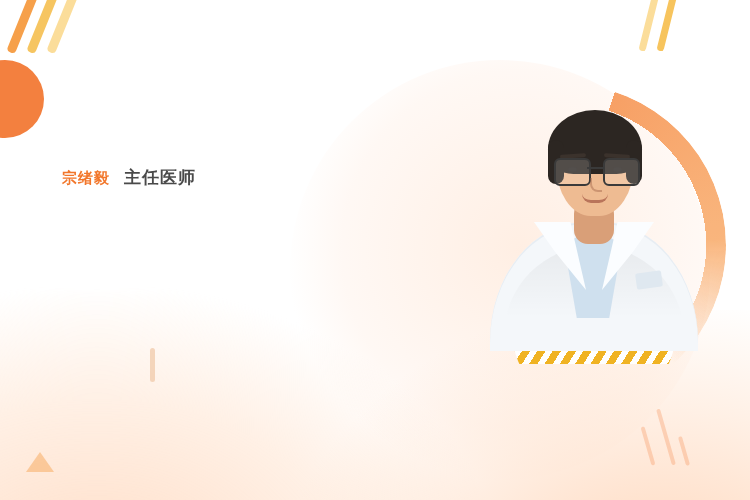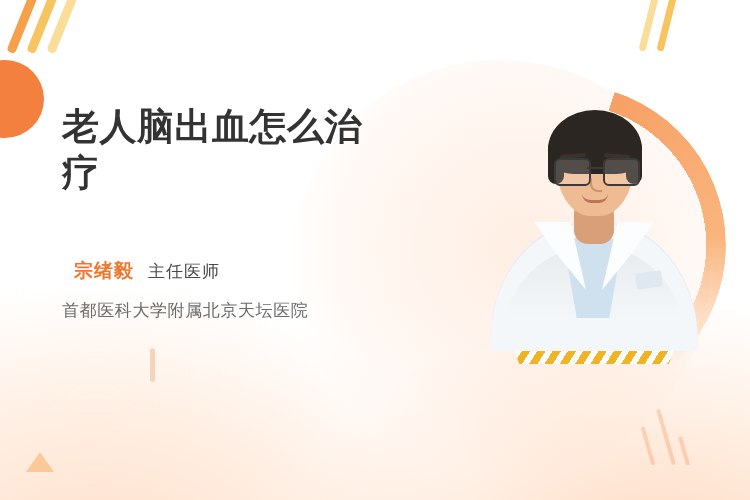--- a/index.html
+++ b/index.html
@@ -135,29 +135,28 @@
     margin: 0;
     width: 330px;
   }
   .byline {
     margin-top: 62px;
     display: flex;
     align-items: baseline;
     gap: 14px;
   }
   .doctor-name {
-    font-size: 19px;
+    font-size: 15px;
     font-weight: bold;
     color: #f2762a;
     letter-spacing: 1px;
-    margin-left: 12px;
   }
   .doctor-title {
     font-size: 17px;
-    font-weight: normal;
+    font-weight: bold;
     color: #4a4a4a;
     letter-spacing: 1px;
   }
   .affil {
     margin-top: 14px;
     font-size: 17px;
     line-height: 26px;
     color: #6b6b6b;
     letter-spacing: 0.6px;
   }
@@ -332,29 +331,27 @@
     <div class="lines-br">
       <i></i>
         <i></i>
         <i></i>
     </div>
   </div>
 
   <div class="ring2"></div>
 
   <div class="content">
-    <h1 class="title">老人脑出血怎么治疗</h1>
 
     <div class="byline">
       <span class="doctor-name">宗绪毅</span>
       <span class="doctor-title">主任医师</span>
     </div>
 
     <div class="affil">
-      <div>首都医科大学附属北京天坛医院</div>
     </div>
   </div>
 
   <div class="portrait-wrap">
     <div class="portrait-clip">
       <div class="hatch"></div>
       <div class="coat"></div>
       <div class="coat-shadow"></div>
       <div class="shirt"></div>
       <div class="collar-l"></div>

